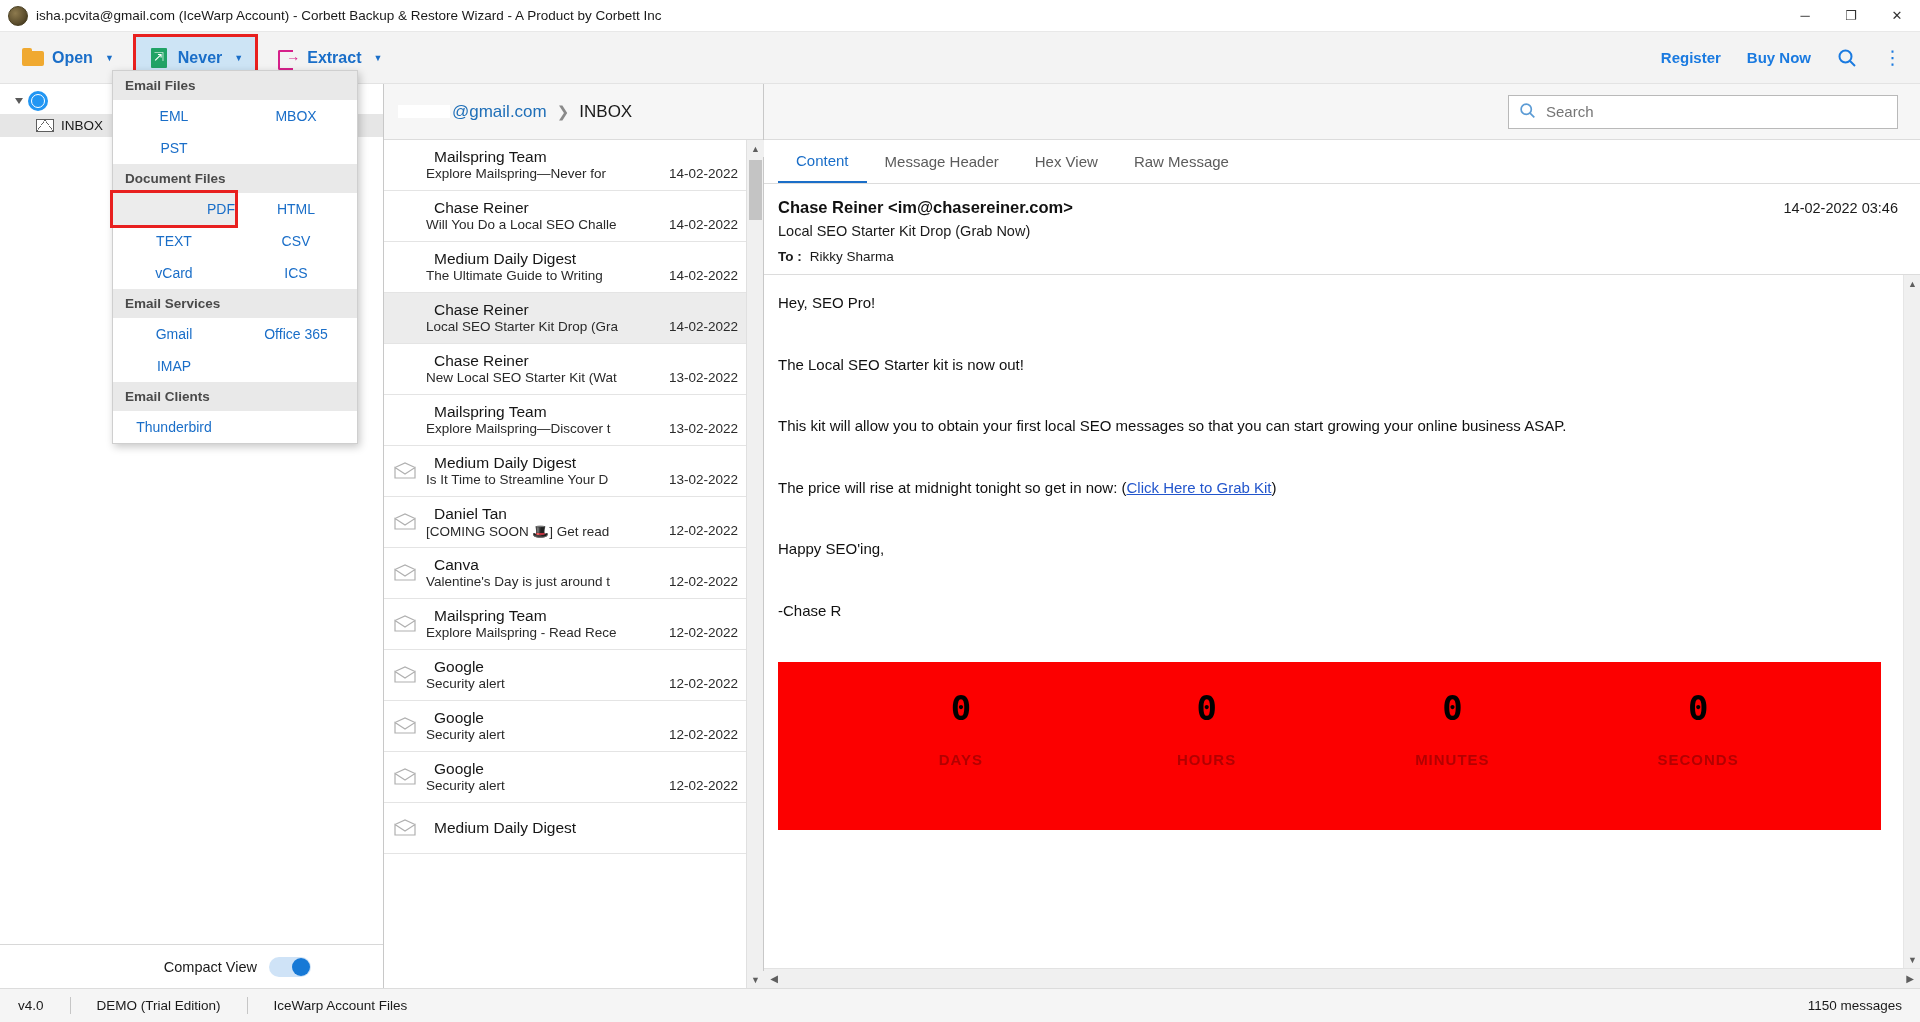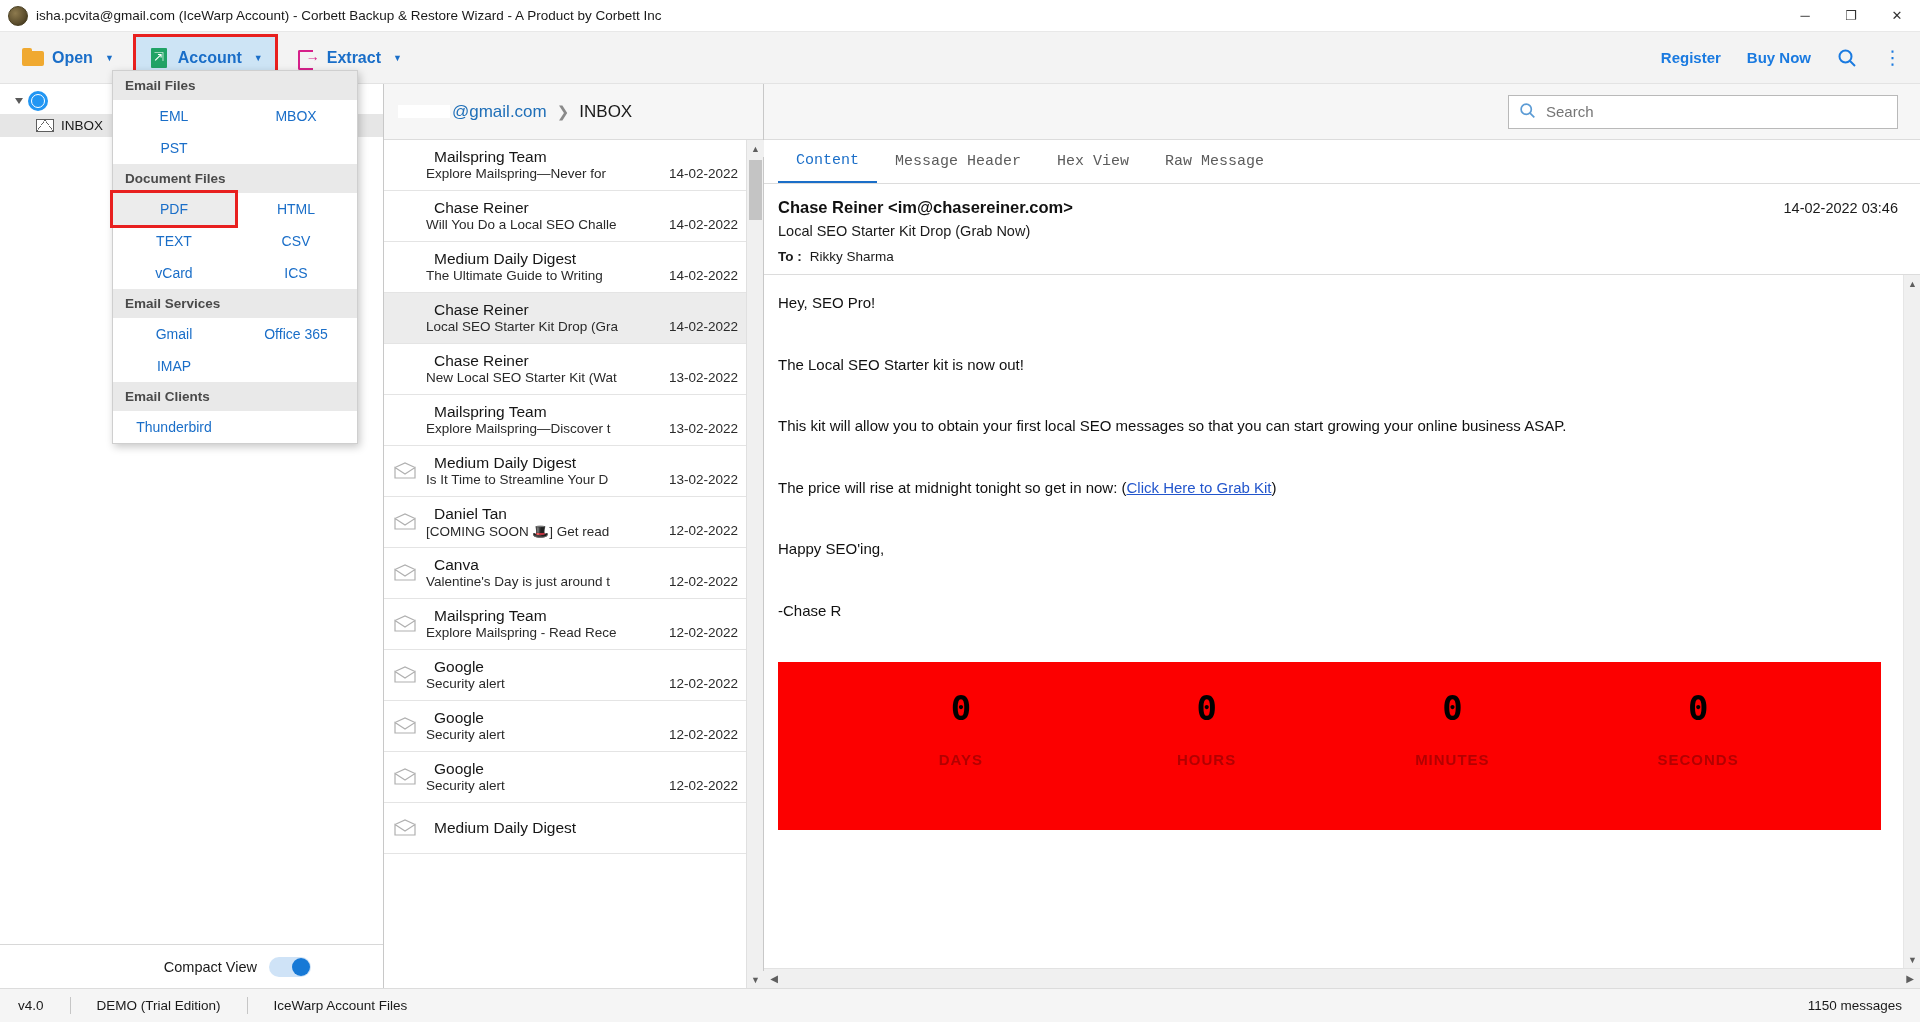--- a/index.html
+++ b/index.html
@@ -122,21 +122,21 @@
   .vscroll .ar.up { top: 0; } .vscroll .ar.down { bottom: 0; }
   .vscroll .thumb { position: absolute; left: 2px; width: 13px; top: 20px; height: 60px; background: #c4c4c4; }
 
   
   .reader { flex: 1 1 auto; display: flex; flex-direction: column; min-width: 0; background: #fff; }
   .rtop { height: 56px; flex: 0 0 56px; background: #f6f6f6; display: flex; align-items: center; justify-content: flex-end; border-bottom: 1px solid #dcdcdc; padding-right: 22px; }
   .searchbox { width: 390px; height: 34px; background: #fff; border: 1px solid #b9b9b9; display: flex; align-items: center; gap: 10px; padding: 0 10px; }
   .searchbox .mag { color: #5b9bd5; font-size: 15px; }
   .searchbox input { border: none; outline: none; font-size: 15px; color: #555; width: 100%; font-family: "Liberation Sans", sans-serif; background: transparent; }
 
-  .tabs { display: flex; align-items: flex-end; gap: 0; border-bottom: 1px solid #dcdcdc; height: 44px; flex: 0 0 44px; padding-left: 14px; font-family: Liberation Mono, monospace; }
+  .tabs { display: flex; align-items: flex-end; gap: 0; border-bottom: 1px solid #dcdcdc; height: 44px; flex: 0 0 44px; padding-left: 14px; }
   .tab { padding: 0 18px; height: 44px; display: flex; align-items: center; font-size: 15px; color: #5c5c5c; }
   .tab.active { color: #1a6ec8; border-bottom: 2.5px solid #1a6ec8; }
 
   .rhead { padding: 14px 22px 10px 14px; border-bottom: 1px solid #dcdcdc; }
   .rhead .line1 { display: flex; align-items: baseline; }
   .rhead .sender { font-size: 16.5px; font-weight: bold; color: #111; }
   .rhead .when { margin-left: auto; font-size: 14.5px; color: #1a1a1a; }
   .rhead .subject { font-size: 14.5px; color: #1a1a1a; margin-top: 6px; }
   .rhead .to { font-size: 13.5px; color: #1a1a1a; margin-top: 10px; }
   .rhead .to b { font-weight: bold; margin-right: 8px; }
@@ -165,21 +165,21 @@
   
   .dropdown {
     position: absolute; left: 112px; top: 70px; width: 246px; background: #fff;
     border: 1px solid #cfcfcf; box-shadow: 2px 3px 8px rgba(0,0,0,0.22); z-index: 50;
   }
   .dd-head { background: #e9e9e9; font-size: 13.5px; font-weight: bold; color: #4a4a4a; padding: 7px 12px; }
   .dd-grid { display: flex; flex-wrap: wrap; }
   .dd-item {
     width: 50%; text-align: center; font-size: 14px; color: #1a6ec8; padding: 8px 0;
   }
-  .dd-item.hl { background: #ececec; outline: 3px solid #e8201f; position: relative; z-index: 2; }
+  .dd-item.hl { background: #ececec; outline: 3px solid #e8201f; position: relative; z-index: 2; text-align: right; }
 </style>
 </head>
 <body>
 
 <div class="app">
 
   <div class="titlebar">
     <div class="app-icon"></div>
     <div class="title">isha.pcvita@gmail.com (IceWarp Account) - Corbett Backup &amp; Restore Wizard - A Product by Corbett Inc</div>
     <div class="win-btns">
@@ -190,21 +190,21 @@
   </div>
 
   <div class="toolbar">
     <div class="tb-item">
       <span class="ic ic-folder"></span>
       <span class="lbl">Open</span>
       <span class="tb-caret">▼</span>
     </div>
     <div class="tb-item active hl-box">
       <span class="ic ic-export"></span>
-      <span class="lbl">Account</span>
+      <span class="lbl">Never</span>
       <span class="tb-caret">▼</span>
     </div>
     <div class="tb-item">
       <span class="ic ic-extract"></span>
       <span class="lbl">Extract</span>
       <span class="tb-caret">▼</span>
     </div>
 
     <div class="tb-right">
       <span class="tb-link">Register</span>

